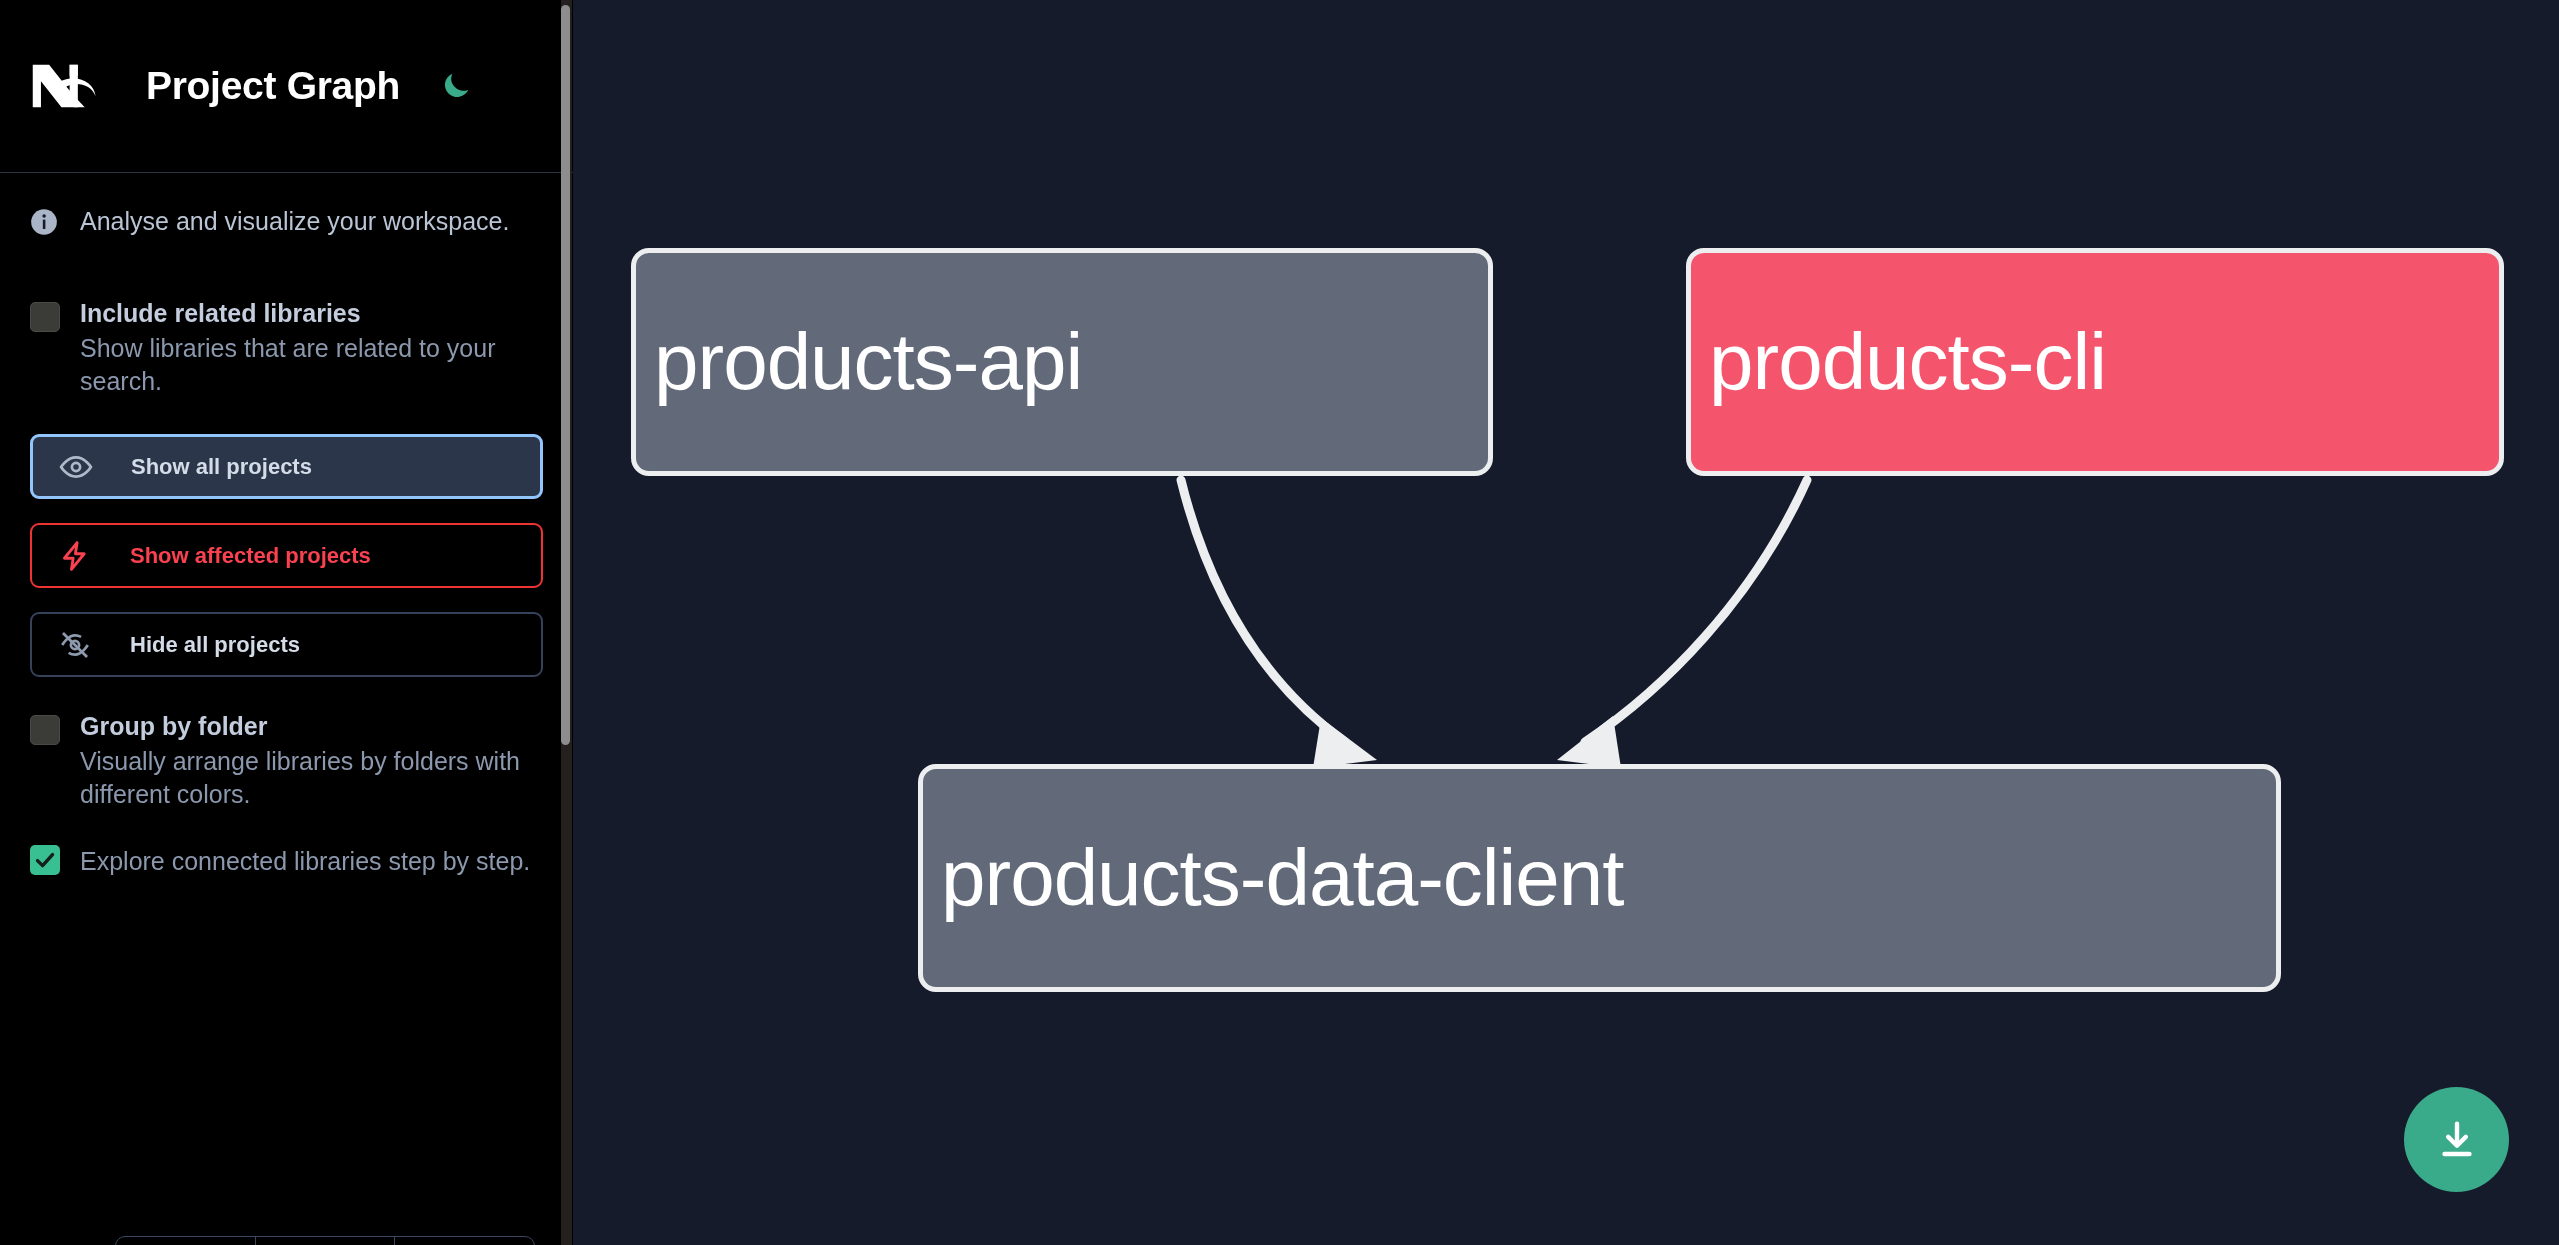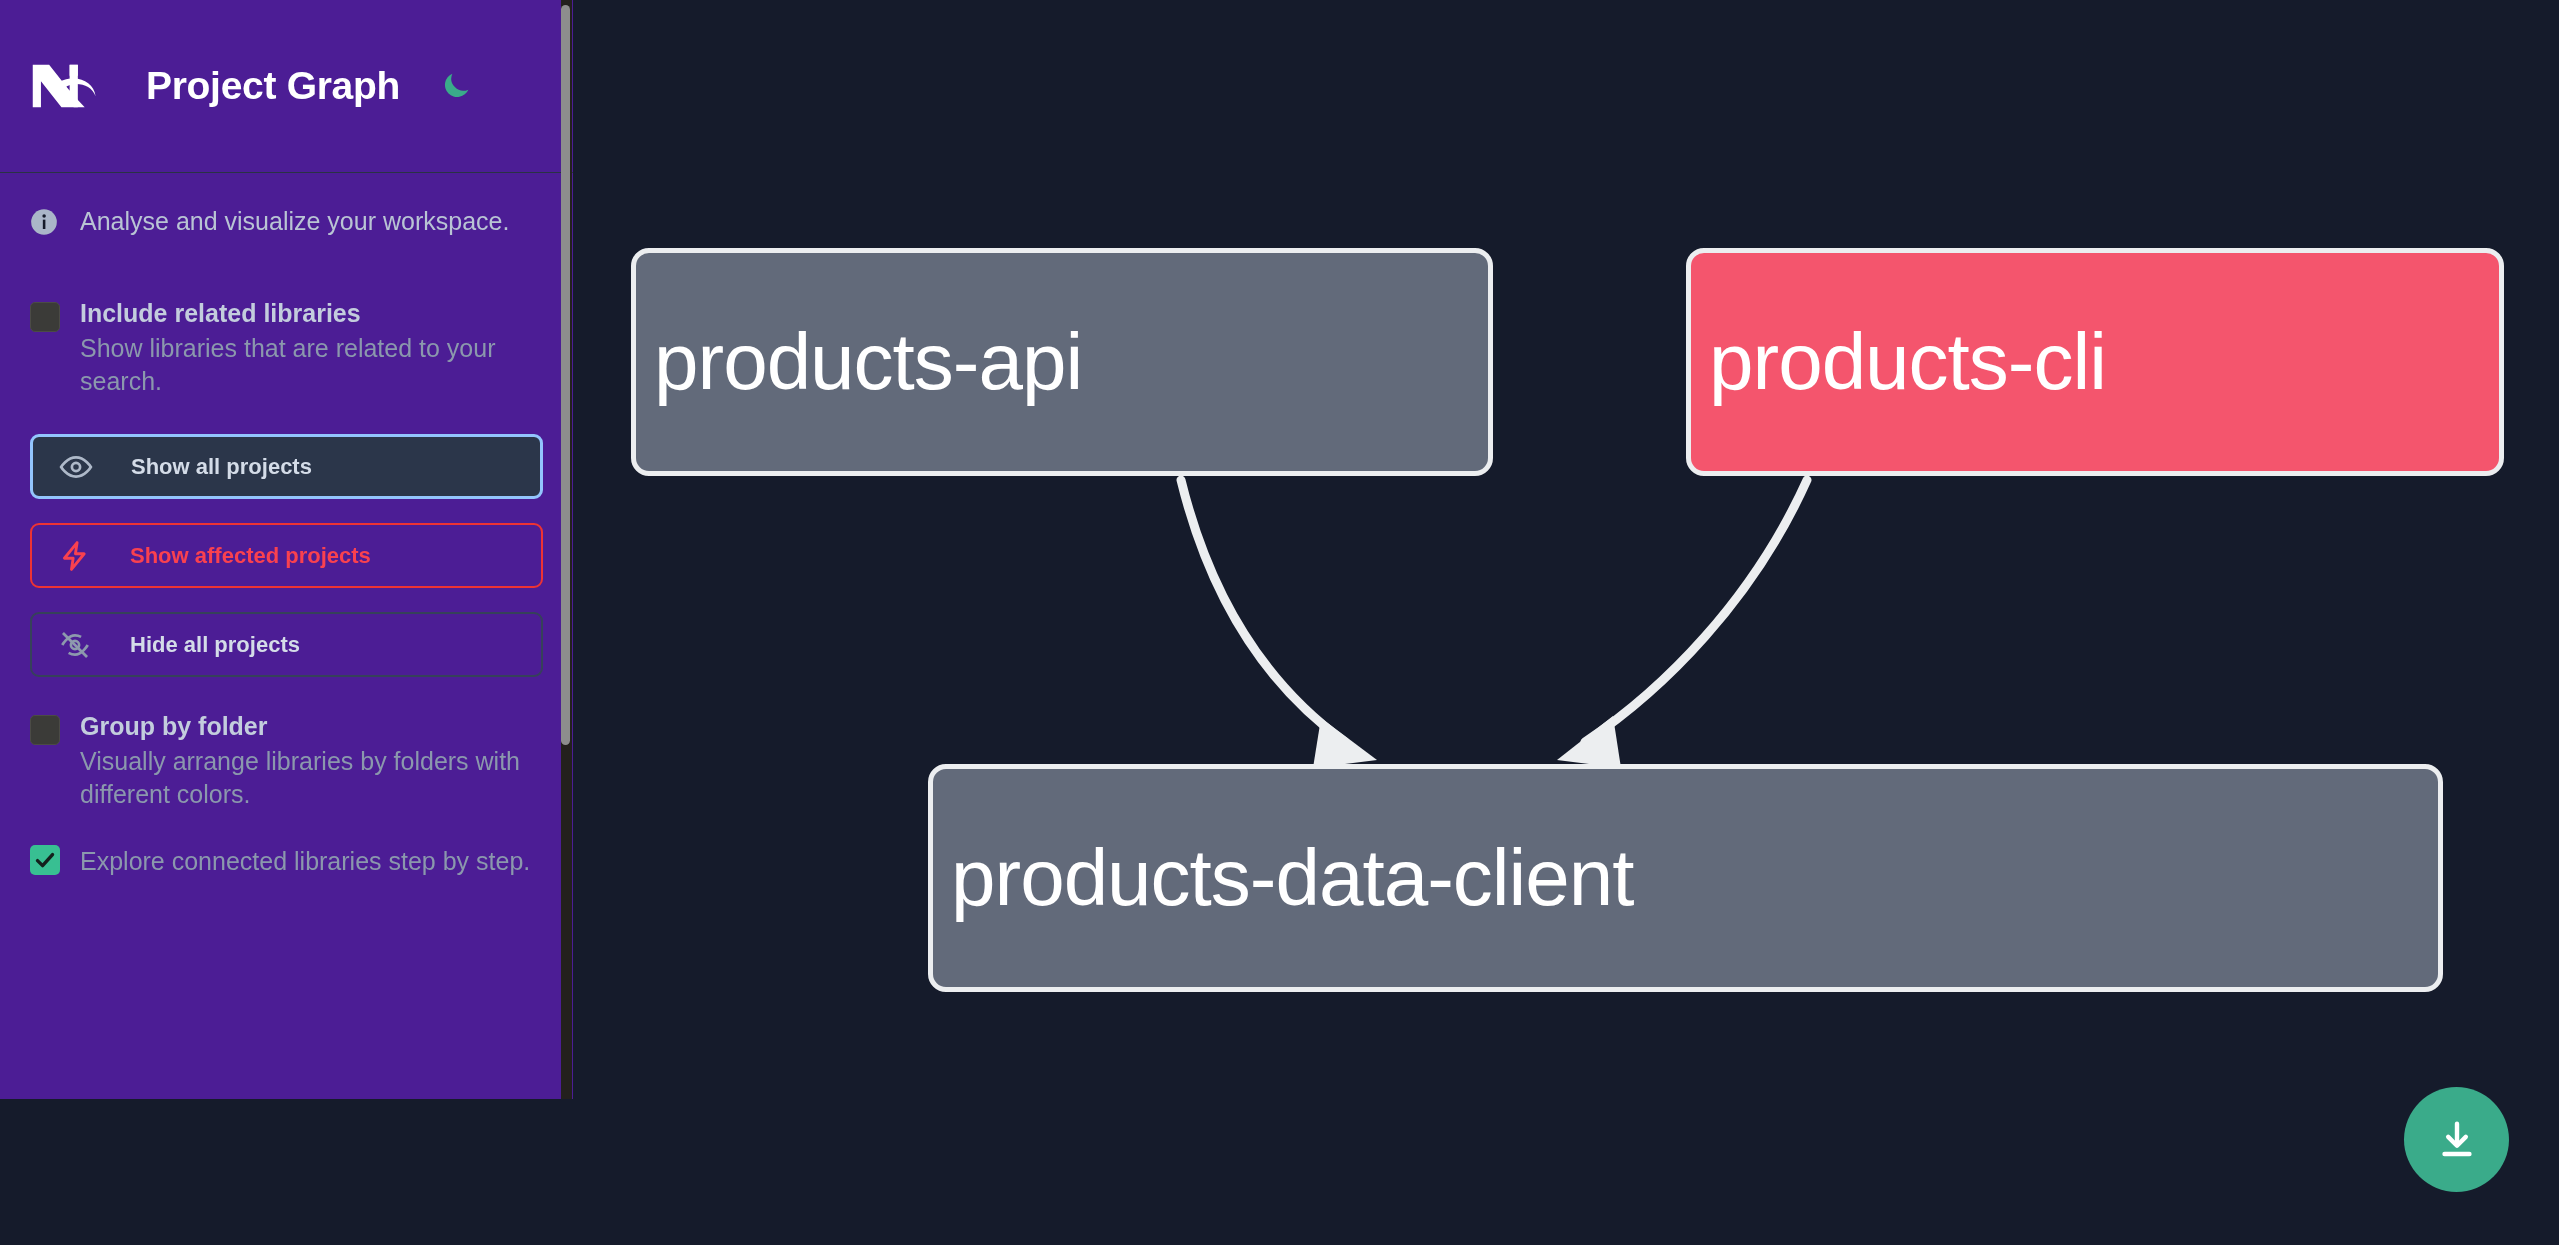--- a/index.html
+++ b/index.html
@@ -7,22 +7,22 @@
     width: 2559px; height: 1245px;
     background: #151b2b;
     font-family: "Liberation Sans", sans-serif;
     overflow: hidden;
   }
   #app { position: relative; width: 2559px; height: 1245px; display: flex; }
 
   
   .sidebar {
     position: relative;
-    width: 573px; height: 1099px;
-    background: #4c1d95;
+    width: 573px; height: 1245px;
+    background: #000000;
     flex: 0 0 573px;
     overflow: hidden;
   }
   .sidebar-inner { position: relative; width: 573px; padding: 0; }
 
   .brand-row {
     height: 173px;
     display: flex; align-items: center;
     padding-left: 30px;
     border-bottom: 1px solid #2a3244;
@@ -314,21 +314,21 @@
     </svg>
 
     <div class="gnode" style="left:58px; top:248px; width:862px; height:228px; background:#626a7a;">
       <span class="ntext">products-api</span>
     </div>
 
     <div class="gnode" style="left:1113px; top:248px; width:818px; height:228px; background:#f4556d;">
       <span class="ntext">products-cli</span>
     </div>
 
-    <div class="gnode" style="left:355px; top:764px; width:1515px; height:228px; background:#626a7a;">
+    <div class="gnode" style="left:345px; top:764px; width:1363px; height:228px; background:#626a7a;">
       <span class="ntext">products-data-client</span>
     </div>
 
     <div class="fab">
       <svg viewBox="0 0 24 24" width="46" height="46" fill="none" stroke="#ffffff" stroke-width="2.3" stroke-linecap="round" stroke-linejoin="round">
         <path d="M12 3.5v11"></path>
         <path d="M7.4 10.4 12 15 16.6 10.4"></path>
         <path d="M5.5 19.3h13"></path>
       </svg>
     </div>

